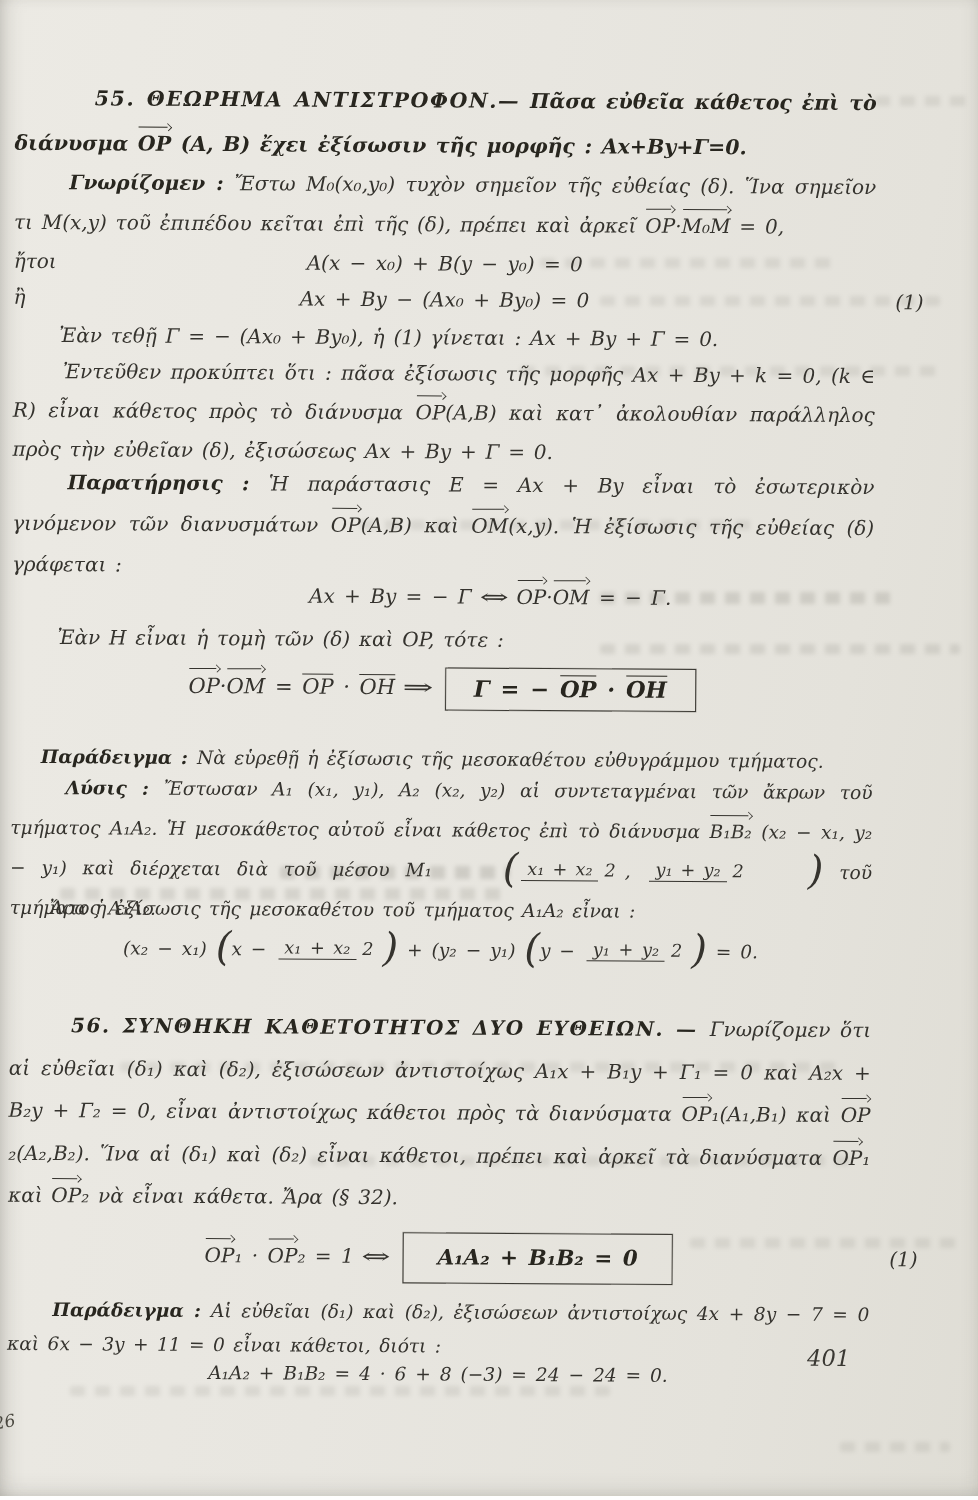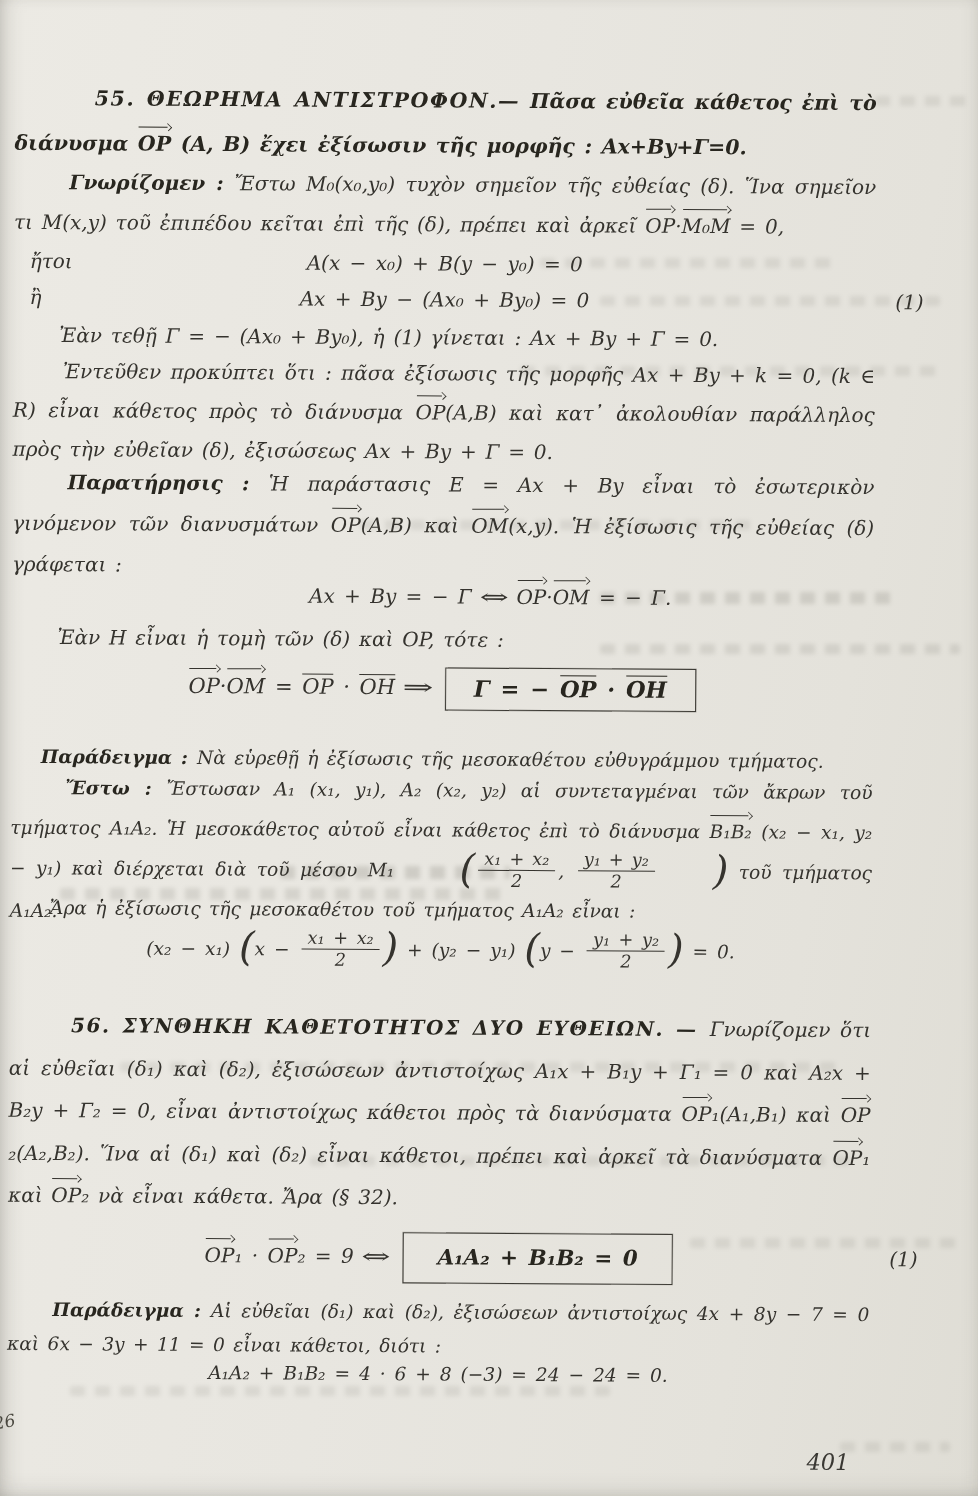--- a/index.html
+++ b/index.html
@@ -42,50 +42,50 @@
   #eq-box-gamma{top:646px;height:78px;line-height:78px;font-size:21px;}
   #p-parad1{top:740px;text-indent:30px;}
   #p-lysis{top:768px;line-height:40px;text-indent:55px;}
   #p-ara{top:891px;text-indent:40px;}
   #eq-mesok{top:916px;line-height:64px;}
   #s56-para{top:1004px;line-height:42.5px;text-indent:62px;}
   #eq-box-perp{top:1214px;height:80px;line-height:80px;}
   #p-parad2{top:1293px;text-indent:45px;}
   #eq-final{top:1355px;}
 
-  .lead{position:absolute;left:16px;top:0;}
+  .lead{position:absolute;left:0;top:0;}
   .eqnum{position:absolute;right:-48px;top:50%;transform:translateY(-50%);}
 
   
   .vec{position:relative;display:inline-block;line-height:1.05;text-indent:0;}
   .vec::before{content:"";position:absolute;left:1px;right:4px;top:-7px;
     border-top:1.5px solid currentColor;}
   .vec::after{content:"";position:absolute;right:0;top:-10px;width:6px;height:6px;
     border-top:1.5px solid currentColor;border-right:1.5px solid currentColor;
     transform:rotate(45deg) scale(.9,.72);}
 
   
   .bar{display:inline-block;border-top:1.7px solid currentColor;padding-top:1px;line-height:1.1;text-indent:0;}
 
   
   .dar{display:inline-block;transform:scaleX(1.75);margin:0 14px;text-indent:0;}
 
   .bigp{display:inline-block;font-size:215%;line-height:0;vertical-align:-.13em;font-weight:400;}
 
-  .frac{display:inline-flex;flex-direction:column;align-items:center;vertical-align:middle;
+  .frac{display:inline-flex;align-items:center;vertical-align:middle;
         margin:0 3px;line-height:1.18;font-size:.95em;position:relative;top:-2px;text-indent:0;}
   .frac .num{padding:0 6px;border-bottom:1.5px solid currentColor;}
   .frac .den{padding:0 6px;}
 
   .eqbox{display:inline-block;border:1.9px solid #3c3a34;padding:4px 28px;line-height:1.5;
          vertical-align:middle;margin-left:4px;box-shadow:0 0 0 .4px rgba(60,58,52,.35);}
   #eq-box-gamma .eqbox{font-size:22.5px;}
   #eq-box-perp .eqbox{font-size:21.5px;padding:8px 34px;}
 
-  .pagenum{position:absolute;top:1444px;right:120px;font-size:22.5px;color:#3a3833;}
+  .pagenum{position:absolute;top:1340px;right:120px;font-size:22.5px;color:#3a3833;}
   .sig{position:absolute;top:1412px;left:2px;font-size:17px;color:#4a4840;transform:rotate(-12deg);}
 
   
   .ghost{position:absolute;height:10px;border-radius:3px;filter:blur(2.3px);opacity:.13;
     background:repeating-linear-gradient(90deg,#76746a 0 15px,transparent 15px 25px);}
   #g1{left:875px;top:96px;width:95px;}
   #g2{left:540px;top:258px;width:300px;}
   #g3{left:600px;top:296px;width:340px;}
   #g4{left:520px;top:366px;width:420px;}
   #g5{left:360px;top:520px;width:400px;}
@@ -125,36 +125,36 @@
         <div id="s55-apod" class="block"><b>Γνωρίζομεν : </b><span>Ἔστω M₀(x₀,y₀) τυχὸν σημεῖον τῆς εὐθείας (δ). Ἵνα σημεῖον τι M(x,y) τοῦ ἐπιπέδου κεῖται ἐπὶ τῆς (δ), πρέπει καὶ ἀρκεῖ </span><span class="vec">OP</span><span>·</span><span class="vec">M₀M</span><span> = 0,</span></div>
         <div id="eq-htoi" class="block"><span class="lead">ἤτοι</span><span>A(x − x₀) + B(y − y₀) = 0</span></div>
         <div id="eq-h" class="block"><span class="lead">ἢ</span><span>Ax + By − (Ax₀ + By₀) = 0</span><span class="eqnum">(1)</span></div>
         <div id="p-ean-tethi" class="block"><span>Ἐὰν τεθῇ  Γ = − (Ax₀ + By₀), ἡ (1) γίνεται :  Ax + By + Γ = 0.</span></div>
         <div id="p-enteu" class="block"><span>Ἐντεῦθεν προκύπτει ὅτι : πᾶσα ἐξίσωσις τῆς μορφῆς  Ax + By + k = 0, (k ∈ R) εἶναι κάθετος πρὸς τὸ διάνυσμα </span><span class="vec">OP</span><span>(A,B) καὶ κατ᾽ ἀκολουθίαν παράλληλος πρὸς τὴν εὐθεῖαν (δ), ἐξισώσεως Ax + By + Γ = 0.</span></div>
         <div id="p-parat" class="block"><b>Παρατήρησις : </b><span>Ἡ παράστασις  E = Ax + By  εἶναι τὸ ἐσωτερικὸν γινόμενον τῶν διανυσμάτων </span><span class="vec">OP</span><span>(A,B) καὶ </span><span class="vec">OM</span><span>(x,y). Ἡ ἐξίσωσις τῆς εὐθείας (δ) γράφεται :</span></div>
         <div id="eq-axby" class="block"><span>Ax + By = − Γ</span><span class="dar">⇔</span><span class="vec">OP</span><span>·</span><span class="vec">OM</span><span> = − Γ.</span></div>
         <div id="p-ean-H" class="block"><span>Ἐὰν Η εἶναι ἡ τομὴ τῶν (δ) καὶ OP, τότε :</span></div>
         <div id="eq-box-gamma" class="block"><span class="vec">OP</span><span>·</span><span class="vec">OM</span><span> = </span><span class="bar">OP</span><span> · </span><span class="bar">OH</span><span class="dar">⇒</span><span class="eqbox"><b>Γ = − </b><b class="bar">OP</b><b> · </b><b class="bar">OH</b></span></div>
         <div id="p-parad1" class="block"><b>Παράδειγμα : </b><span>Νὰ εὑρεθῇ ἡ ἐξίσωσις τῆς μεσοκαθέτου εὐθυγράμμου τμήματος.</span></div>
-        <div id="p-lysis" class="block"><b>Ἔστω : </b><span>Ἔστωσαν A₁ (x₁, y₁), A₂ (x₂, y₂) αἱ συντεταγμέναι τῶν ἄκρων τοῦ τμήματος A₁A₂. Ἡ μεσοκάθετος αὐτοῦ εἶναι κάθετος ἐπὶ τὸ διάνυσμα </span><span class="vec">B₁B₂</span><span> (x₂ − x₁, y₂ − y₁) καὶ διέρχεται διὰ τοῦ μέσου M₁ </span><span class="bigp">(</span><span class="frac">
+        <div id="p-lysis" class="block"><b>Λύσις : </b><span>Ἔστωσαν A₁ (x₁, y₁), A₂ (x₂, y₂) αἱ συντεταγμέναι τῶν ἄκρων τοῦ τμήματος A₁A₂. Ἡ μεσοκάθετος αὐτοῦ εἶναι κάθετος ἐπὶ τὸ διάνυσμα </span><span class="vec">B₁B₂</span><span> (x₂ − x₁, y₂ − y₁) καὶ διέρχεται διὰ τοῦ μέσου M₁ </span><span class="bigp">(</span><span class="frac">
             <span class="num">x₁ + x₂</span>
             <span class="den">2</span>
           </span><span>,  </span><span class="frac">
             <span class="num">y₁ + y₂</span>
             <span class="den">2</span>
           </span><span class="bigp">)</span><span> τοῦ τμήματος A₁A₂.</span></div>
         <div id="p-ara" class="block"><span>Ἄρα ἡ ἐξίσωσις τῆς μεσοκαθέτου τοῦ τμήματος A₁A₂ εἶναι :</span></div>
         <div id="eq-mesok" class="block"><span>(x₂ − x₁) </span><span class="bigp">(</span><span>x − </span><span class="frac">
             <span class="num">x₁ + x₂</span>
             <span class="den">2</span>
           </span><span class="bigp">)</span><span> + (y₂ − y₁) </span><span class="bigp">(</span><span>y − </span><span class="frac">
             <span class="num">y₁ + y₂</span>
             <span class="den">2</span>
           </span><span class="bigp">)</span><span> = 0.</span></div>
         <div id="s56-para" class="block"><b class="sp">56. ΣΥΝΘΗΚΗ ΚΑΘΕΤΟΤΗΤΟΣ ΔΥΟ ΕΥΘΕΙΩΝ. — </b><span>Γνωρίζομεν ὅτι αἱ εὐθεῖαι (δ₁) καὶ (δ₂), ἐξισώσεων ἀντιστοίχως  A₁x + B₁y + Γ₁ = 0  καὶ A₂x + B₂y + Γ₂ = 0, εἶναι ἀντιστοίχως κάθετοι πρὸς τὰ διανύσματα </span><span class="vec">OP</span><span>₁(A₁,B₁) καὶ </span><span class="vec">OP</span><span>₂(A₂,B₂). Ἵνα αἱ (δ₁) καὶ (δ₂) εἶναι κάθετοι, πρέπει καὶ ἀρκεῖ τὰ διανύσματα </span><span class="vec">OP</span><span>₁ καὶ </span><span class="vec">OP</span><span>₂ νὰ εἶναι κάθετα. Ἄρα (§ 32).</span></div>
-        <div id="eq-box-perp" class="block"><span class="vec">OP</span><span>₁ · </span><span class="vec">OP</span><span>₂ = 9</span><span class="dar">⇔</span><span class="eqbox"><b>A₁A₂ + B₁B₂ = 0</b></span><span class="eqnum">(1)</span></div>
+        <div id="eq-box-perp" class="block"><span class="vec">OP</span><span>₁ · </span><span class="vec">OP</span><span>₂ = 1</span><span class="dar">⇔</span><span class="eqbox"><b>A₁A₂ + B₁B₂ = 0</b></span><span class="eqnum">(1)</span></div>
         <div id="p-parad2" class="block"><b>Παράδειγμα : </b><span>Αἱ εὐθεῖαι (δ₁) καὶ (δ₂), ἐξισώσεων ἀντιστοίχως  4x + 8y − 7 = 0  καὶ 6x − 3y + 11 = 0  εἶναι κάθετοι, διότι :</span></div>
         <div id="eq-final" class="block"><span>A₁A₂ + B₁B₂ = 4 · 6 + 8 (−3) = 24 − 24 = 0.</span></div>
       </main>
     <div class="pagenum">401</div>
     <div class="sig">26</div>
   </div>
 </div>
 
 </body></html>

